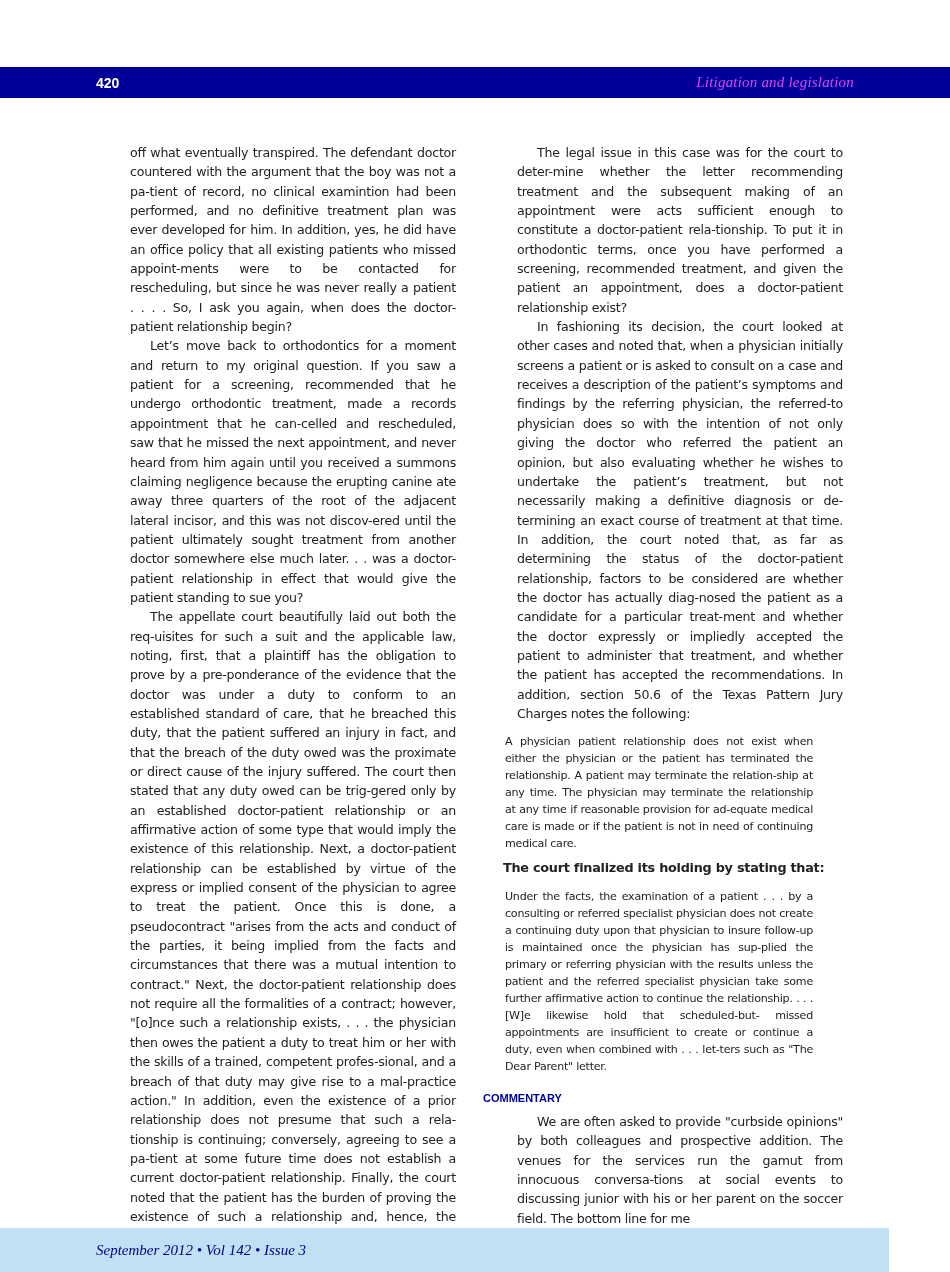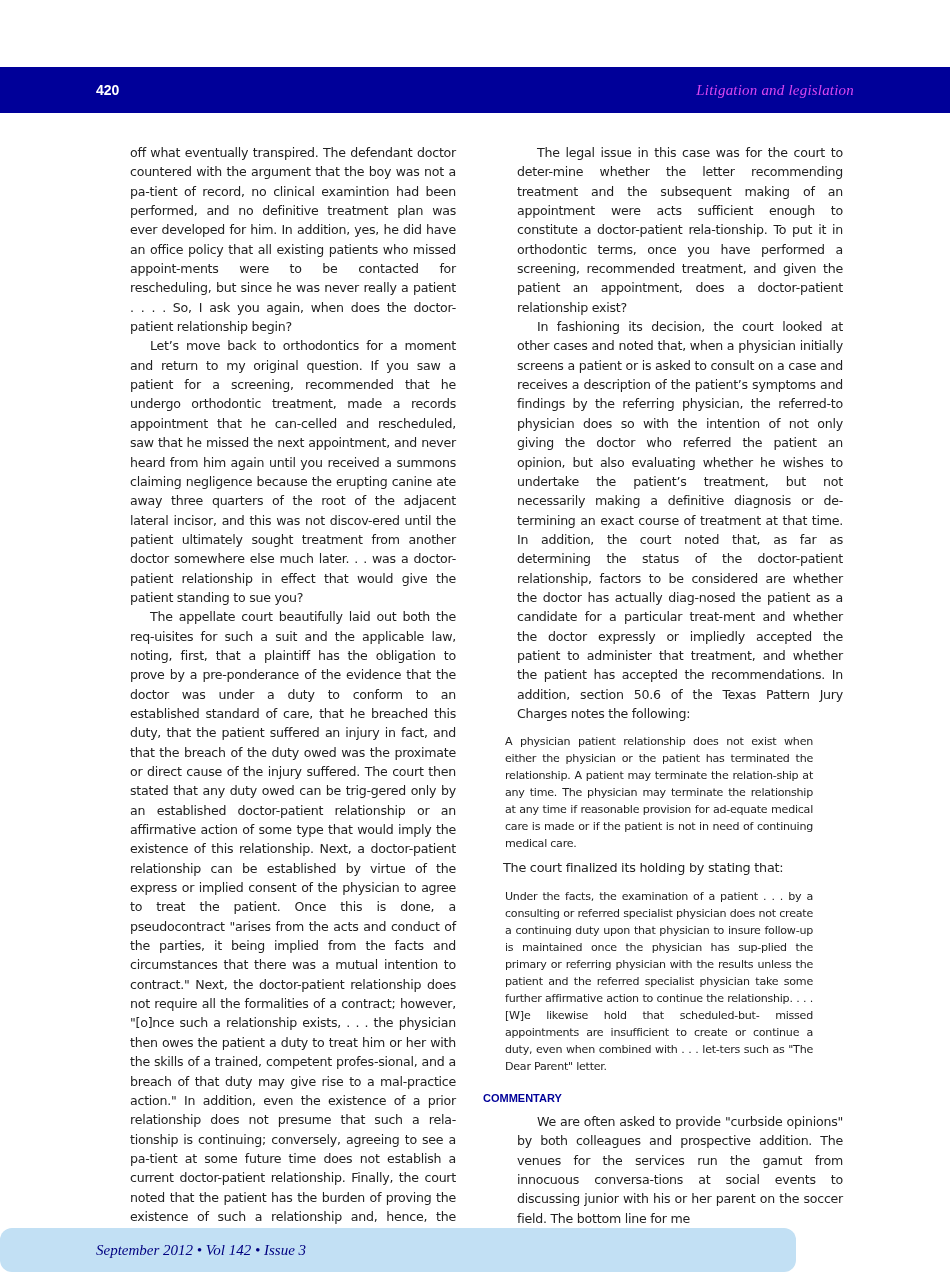--- a/index.html
+++ b/index.html
@@ -1,20 +1,20 @@
 <!DOCTYPE html>
 <html><head>
   <meta charset="utf-8">
   <style>
     * { margin: 0; padding: 0; box-sizing: border-box; }
     html, body { width: 950px; height: 1272px; background: #ffffff; overflow: hidden; }
     body { position: relative; font-family: "DejaVu Sans", sans-serif; color: #1a1a1a; }
 
     .header-band {
-      position: absolute; left: 0; top: 67px; width: 950px; height: 46px;
+      position: absolute; left: 0; top: 67px; width: 950px; height: 31px;
       background: #000099;
       display: flex; align-items: center; justify-content: space-between;
       padding: 0 96px 0 96px;
     }
     .page-number {
       font-family: "Liberation Sans", sans-serif; font-weight: bold;
       font-size: 14px; color: #ffffff;
     }
     .running-head {
       font-family: "Liberation Serif", serif; font-style: italic;
@@ -36,33 +36,33 @@
     .para.no-indent { text-indent: 0; }
 
     .blockquote {
       font-size: 11.1px; line-height: 17px;
       margin: 10px 0 6px 22px; width: 308px;
       text-align: justify; letter-spacing: -0.25px;
     }
     .lead-in {
       margin: 6px 0 8px 20px; text-indent: 0;
       font-size: 12.8px;
+      font-weight: bold;
     }
     .section-head {
       font-family: "Liberation Sans", sans-serif; font-weight: bold;
       font-size: 11px; color: #000099;
       margin: 14px 0 4px 0; letter-spacing: 0;
     }
 
     .footer-band {
-      position: absolute; left: 0; top: 1228px; width: 796px; height: 44px;
+      position: absolute; left: 0; top: 1228px; width: 889px; height: 44px;
       background: #c2e0f4;
       display: flex; align-items: center; justify-content: space-between;
       padding: 0 96px 0 96px;
-      border-radius: 12px;
     }
     .footer-issue, .footer-journal {
       font-family: "Liberation Serif", serif; font-style: italic;
       font-size: 15px; color: #000080;
     }
   </style>
 </head>
 <body>
 
 <div class="header-band">

